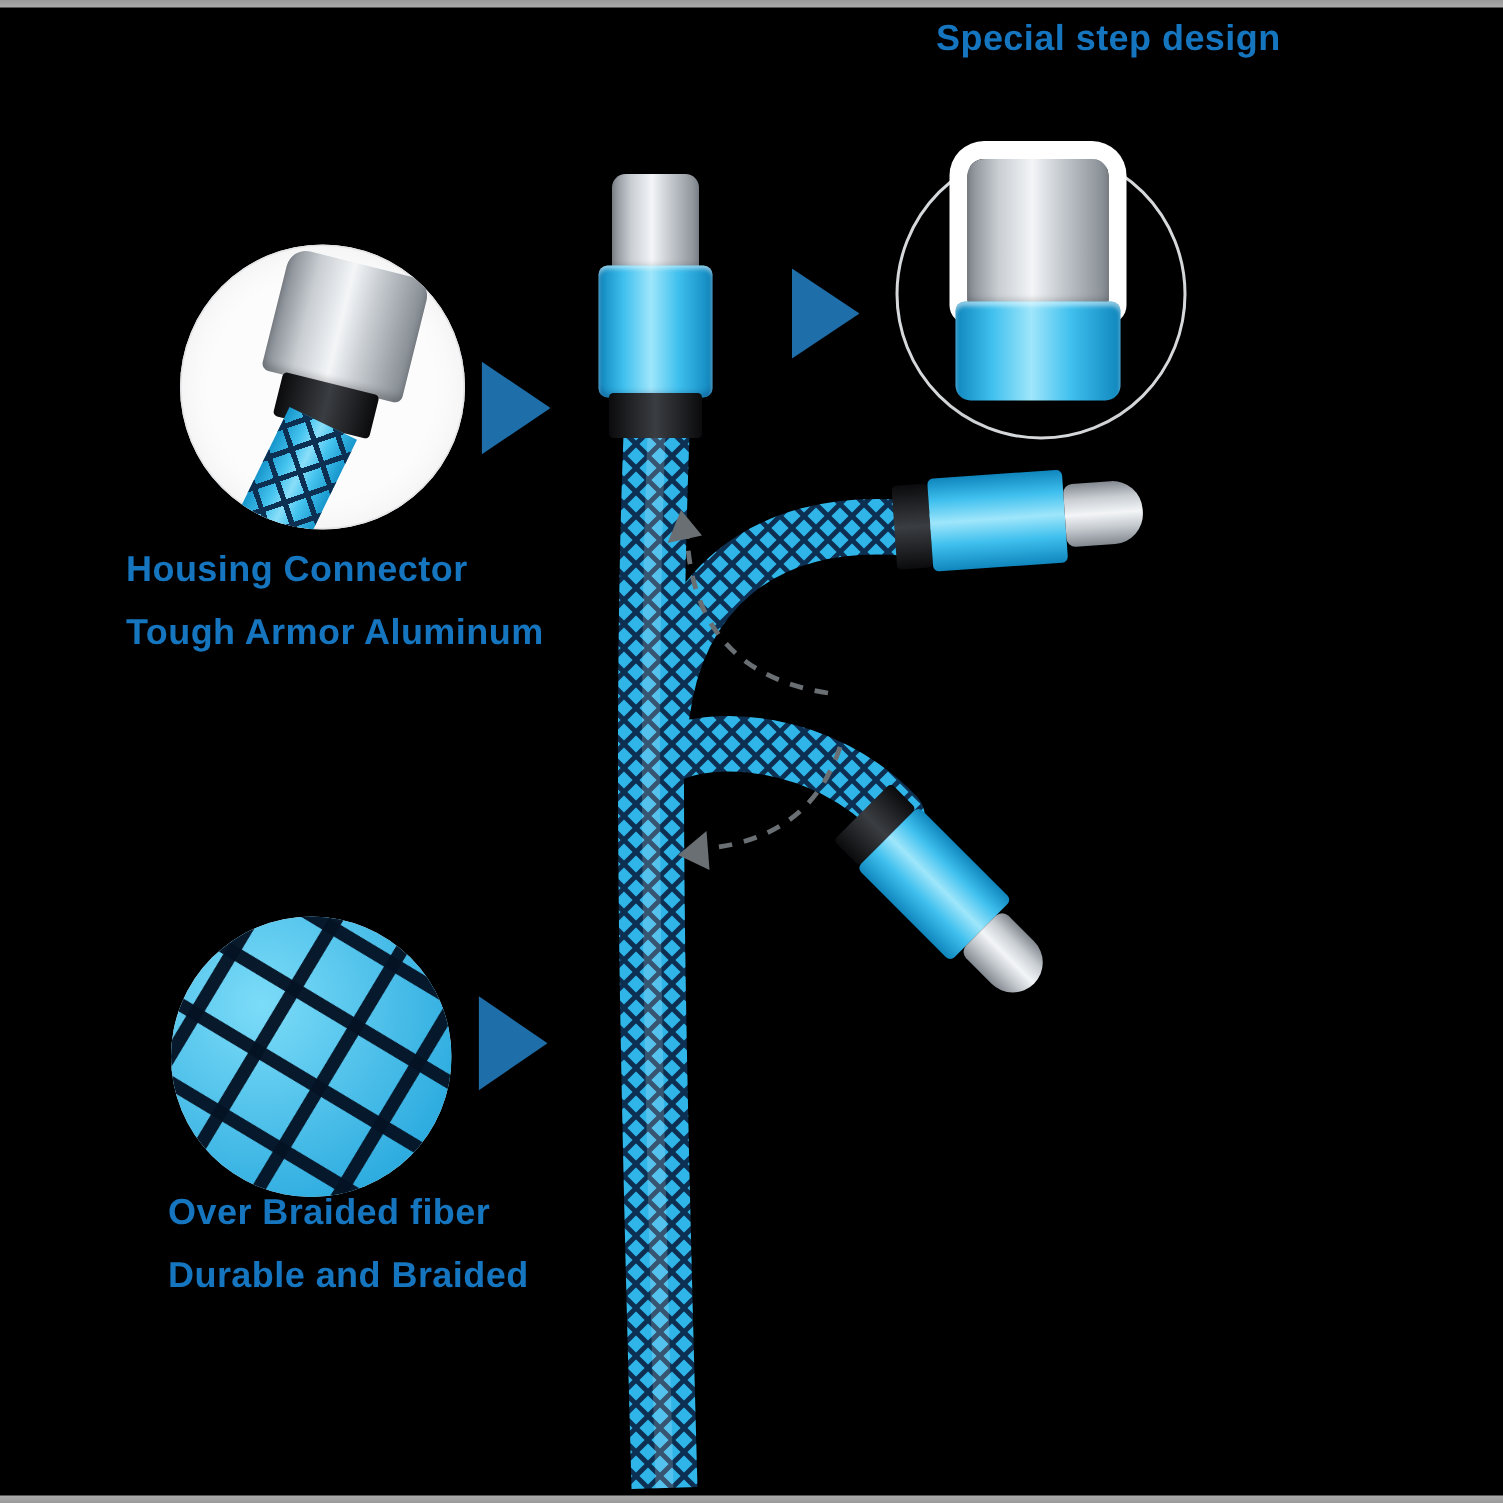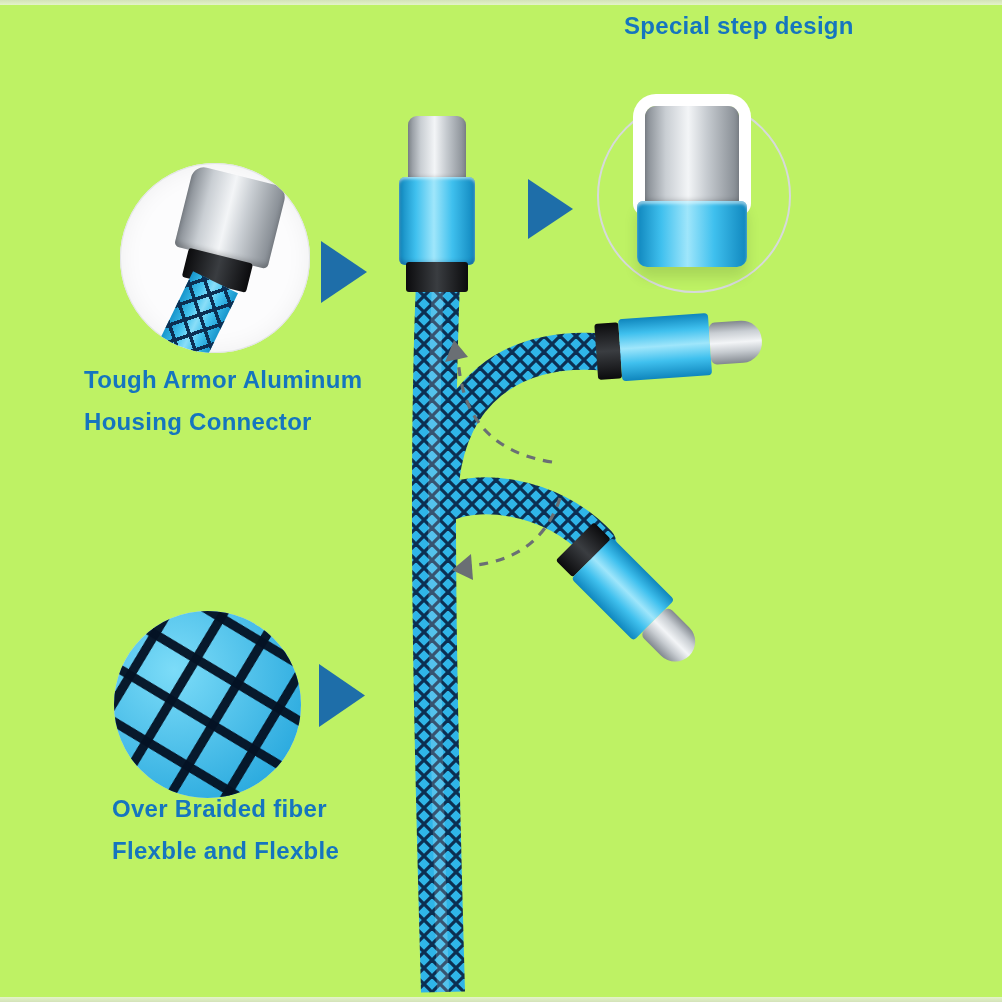--- a/index.html
+++ b/index.html
@@ -1,18 +1,18 @@
 <!DOCTYPE html>
 <html style="--text-blue: #1575bf; --arrow-blue: #1e6ea9; --cable-cyan: #2fb5e8; --cable-dark: #0c2f52; --dash-gray: #6a6f74; --circle-ring: #d6d9db; --connector-blue: #3fc0ee; --metal-silver: #c9ced3; --collar-black: #0b0b0d;"><head>
 <meta charset="utf-8">
 <style>
   html,body { margin:0; padding:0; background:#ffffff; }
   .stage {
     position:relative; width:1002px; height:1002px; margin:0 auto;
-    background:#bef264; overflow:hidden;
+    background:#000000; overflow:hidden;
     font-family:"Liberation Sans", sans-serif;
   }
   .abs { position:absolute; }
   .edge { position:absolute; left:0; width:1002px; height:5px; background:linear-gradient(180deg,#dcdcdc,#f4f4f4); opacity:.7; }
   .edge-top { top:0; }
   .edge-bottom { bottom:0; transform:scaleY(-1); }
 
   svg.art { position:absolute; left:0; top:0; }
   .braid-base { fill: var(--cable-cyan,#2fb5e8); }
   .braid-line { stroke: var(--cable-dark,#0c2f52); stroke-width:3.2; fill:none; }
@@ -123,23 +123,23 @@
 
   <div class="abs tri" style="left:528px;top:179px;width:45px;height:60px;"></div>
   <div class="abs tri" style="left:321px;top:241px;width:46px;height:62px;"></div>
   <div class="abs tri" style="left:319px;top:664px;width:46px;height:63px;"></div>
 
   <div class="caption" style="left:624px;top:14px;">
     <div class="line">Special step design</div>
   </div>
 
   <div class="caption" style="left:84px;top:368px;">
+    <div class="line">Housing Connector</div>
     <div class="line">Tough Armor Aluminum</div>
-    <div class="line">Housing Connector</div>
   </div>
 
 
   <div class="caption" style="left:112px;top:797px;">
     <div class="line">Over Braided fiber</div>
-    <div class="line">Flexble and Flexble</div>
+    <div class="line">Durable and Braided</div>
   </div>
 
 </div>
 
 </body></html>

